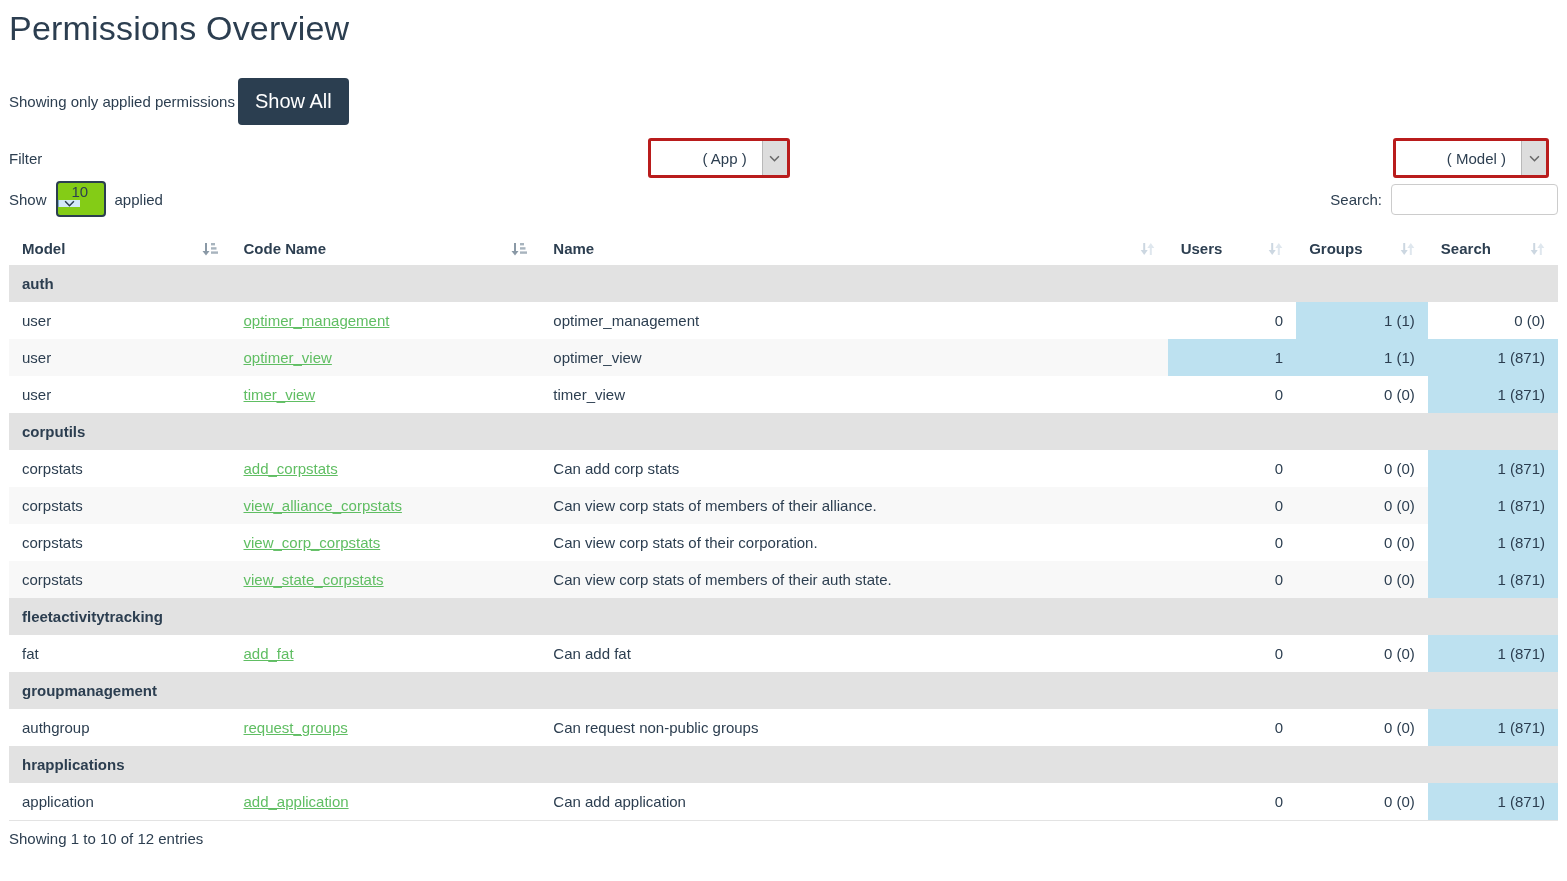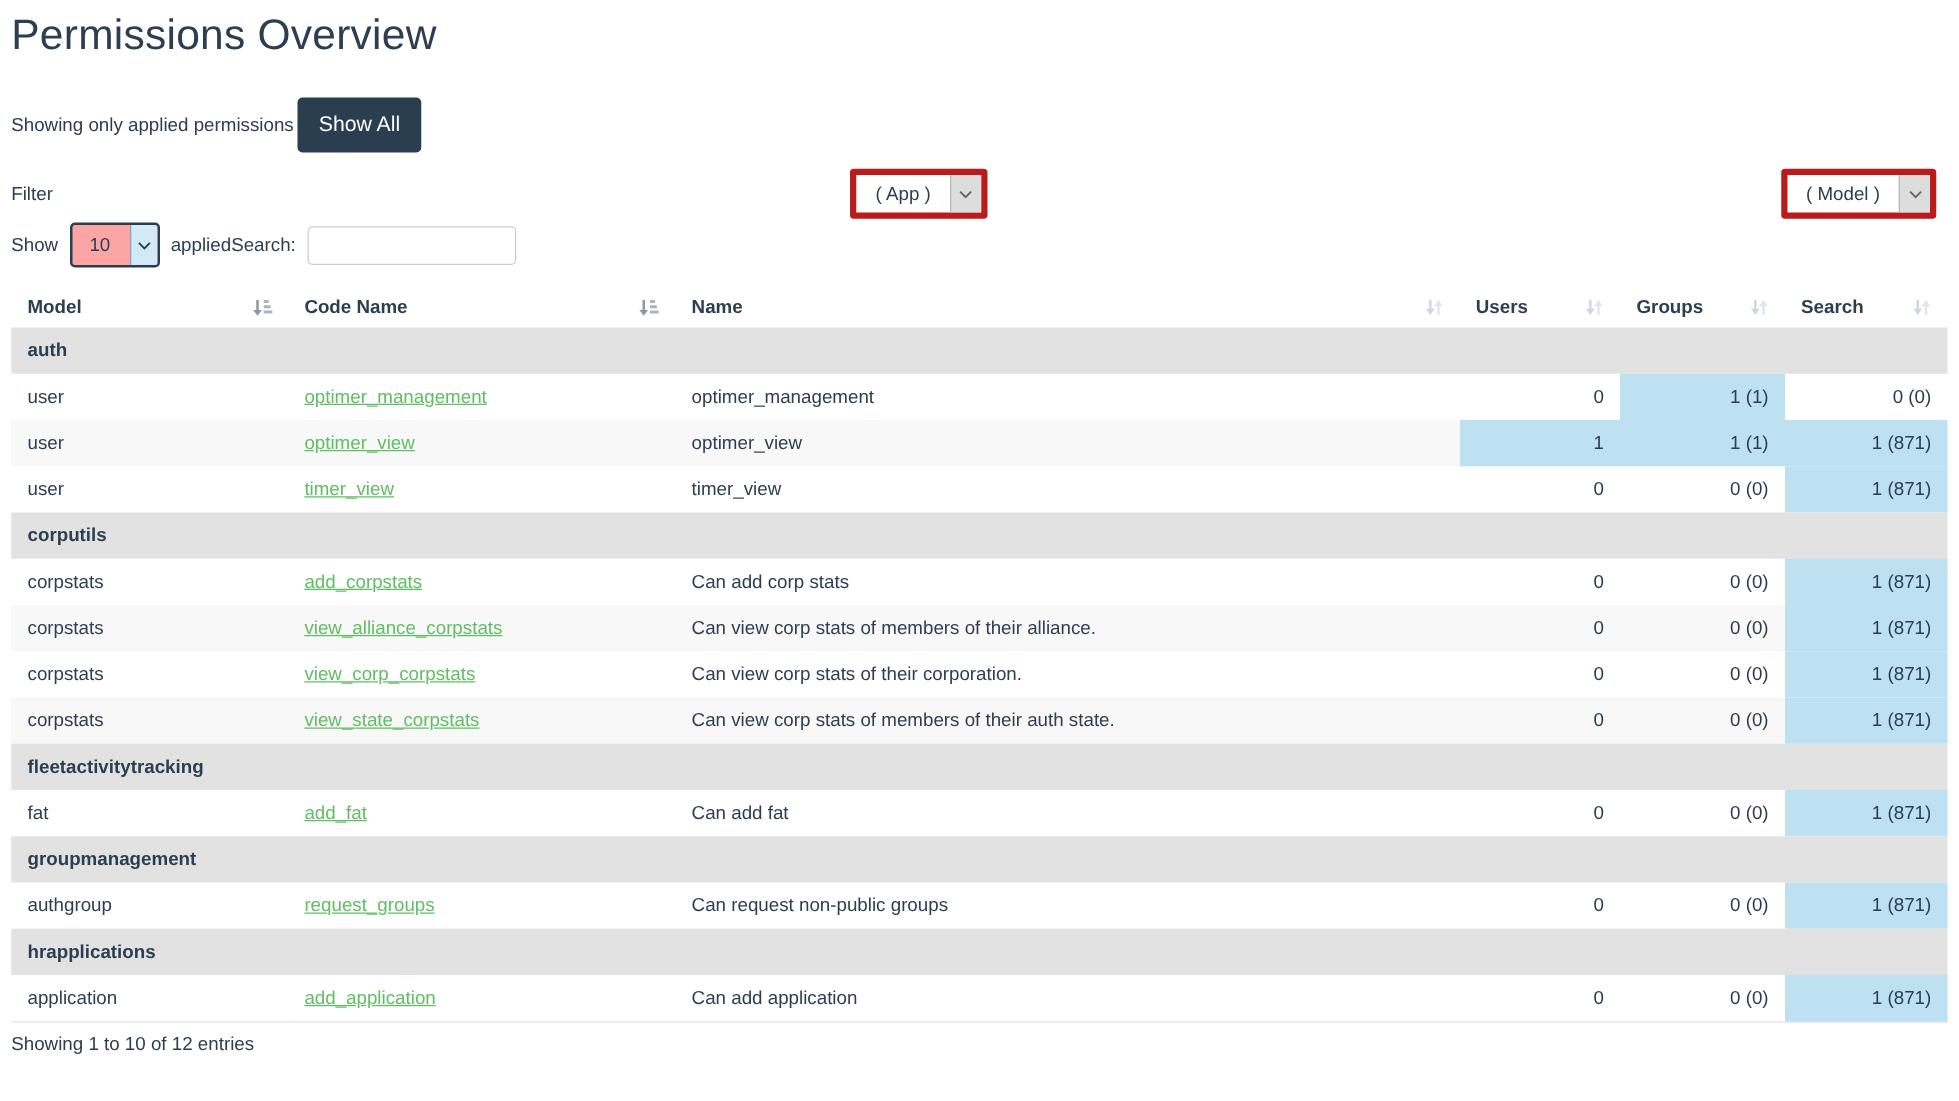--- a/index.html
+++ b/index.html
@@ -16,41 +16,41 @@
     font-weight:500;
     color:#2c3e50;
     margin:9px 0 30px 0;
     letter-spacing:0.2px;
   }
   
   .applied-row { display:flex; align-items:center; margin:0 0 13px 0; }
   .status-text { margin-right:3px; }
   .btn-dark {
     background:#2b3e50; color:#fff; border:none; border-radius:4px;
-    padding:12px 17px; font-size:17px; font-family:inherit; cursor:pointer;
+    padding:12px 17px; font-size:20px; font-family:inherit; cursor:pointer;
   }
   .filter-row { display:flex; align-items:center; margin-bottom:3px;justify-content:space-between; }
   .filter-label { margin-right:12px; }
   .fake-select {
     display:inline-flex; align-items:stretch; background:#fff;
-    border:5px solid #b91c1c; border-radius:3px; height:40px; margin-right:9px;
-    cursor:pointer; overflow:hidden;
+    border:3px solid #b91c1c; border-radius:3px; height:40px; margin-right:9px;
+    cursor:pointer; overflow:hidden;padding-left:36px;
   }
   .fake-select .val { display:flex; align-items:center; padding:0 15px; }
   .fake-select .arrow {
     width:25px; background:#ddd; border-left:1px solid #b9b9b9;
     display:flex; align-items:center; justify-content:center; color:#666;
   }
-  .show-row { display:flex; align-items:center; margin-bottom:17px; }
+  .show-row { display:flex; align-items:center; justify-content:space-between; margin-bottom:17px; }
   .show-left { display:flex; align-items:center; }
   .show-label { margin-right:9px; }
   .entries-select {
-    display:inline-flex; align-items:stretch; background:#fca5a5;
+    display:inline-flex; align-items:stretch; background:#84cc16;
     border:2px solid #2b3e50; border-radius:4px; height:36px; margin-right:9px;
-    cursor:pointer; overflow:hidden;
+    cursor:pointer; overflow:hidden;flex-direction:column;
   }
   .entries-select .val { display:flex; align-items:center; padding:0 0 0 14px; width:46px; }
   .entries-select .arrow {
     width:22px; background:#d3e9f8; border-left:1px solid #7aa9c8;
     display:flex; align-items:center; justify-content:center; color:#2b3e50;
   }
   .search-area { display:flex; align-items:center; }
   .search-label { margin-right:9px; }
   .search-input {
     width:167px; height:31px; border:1px solid #ccc; border-radius:4px;

